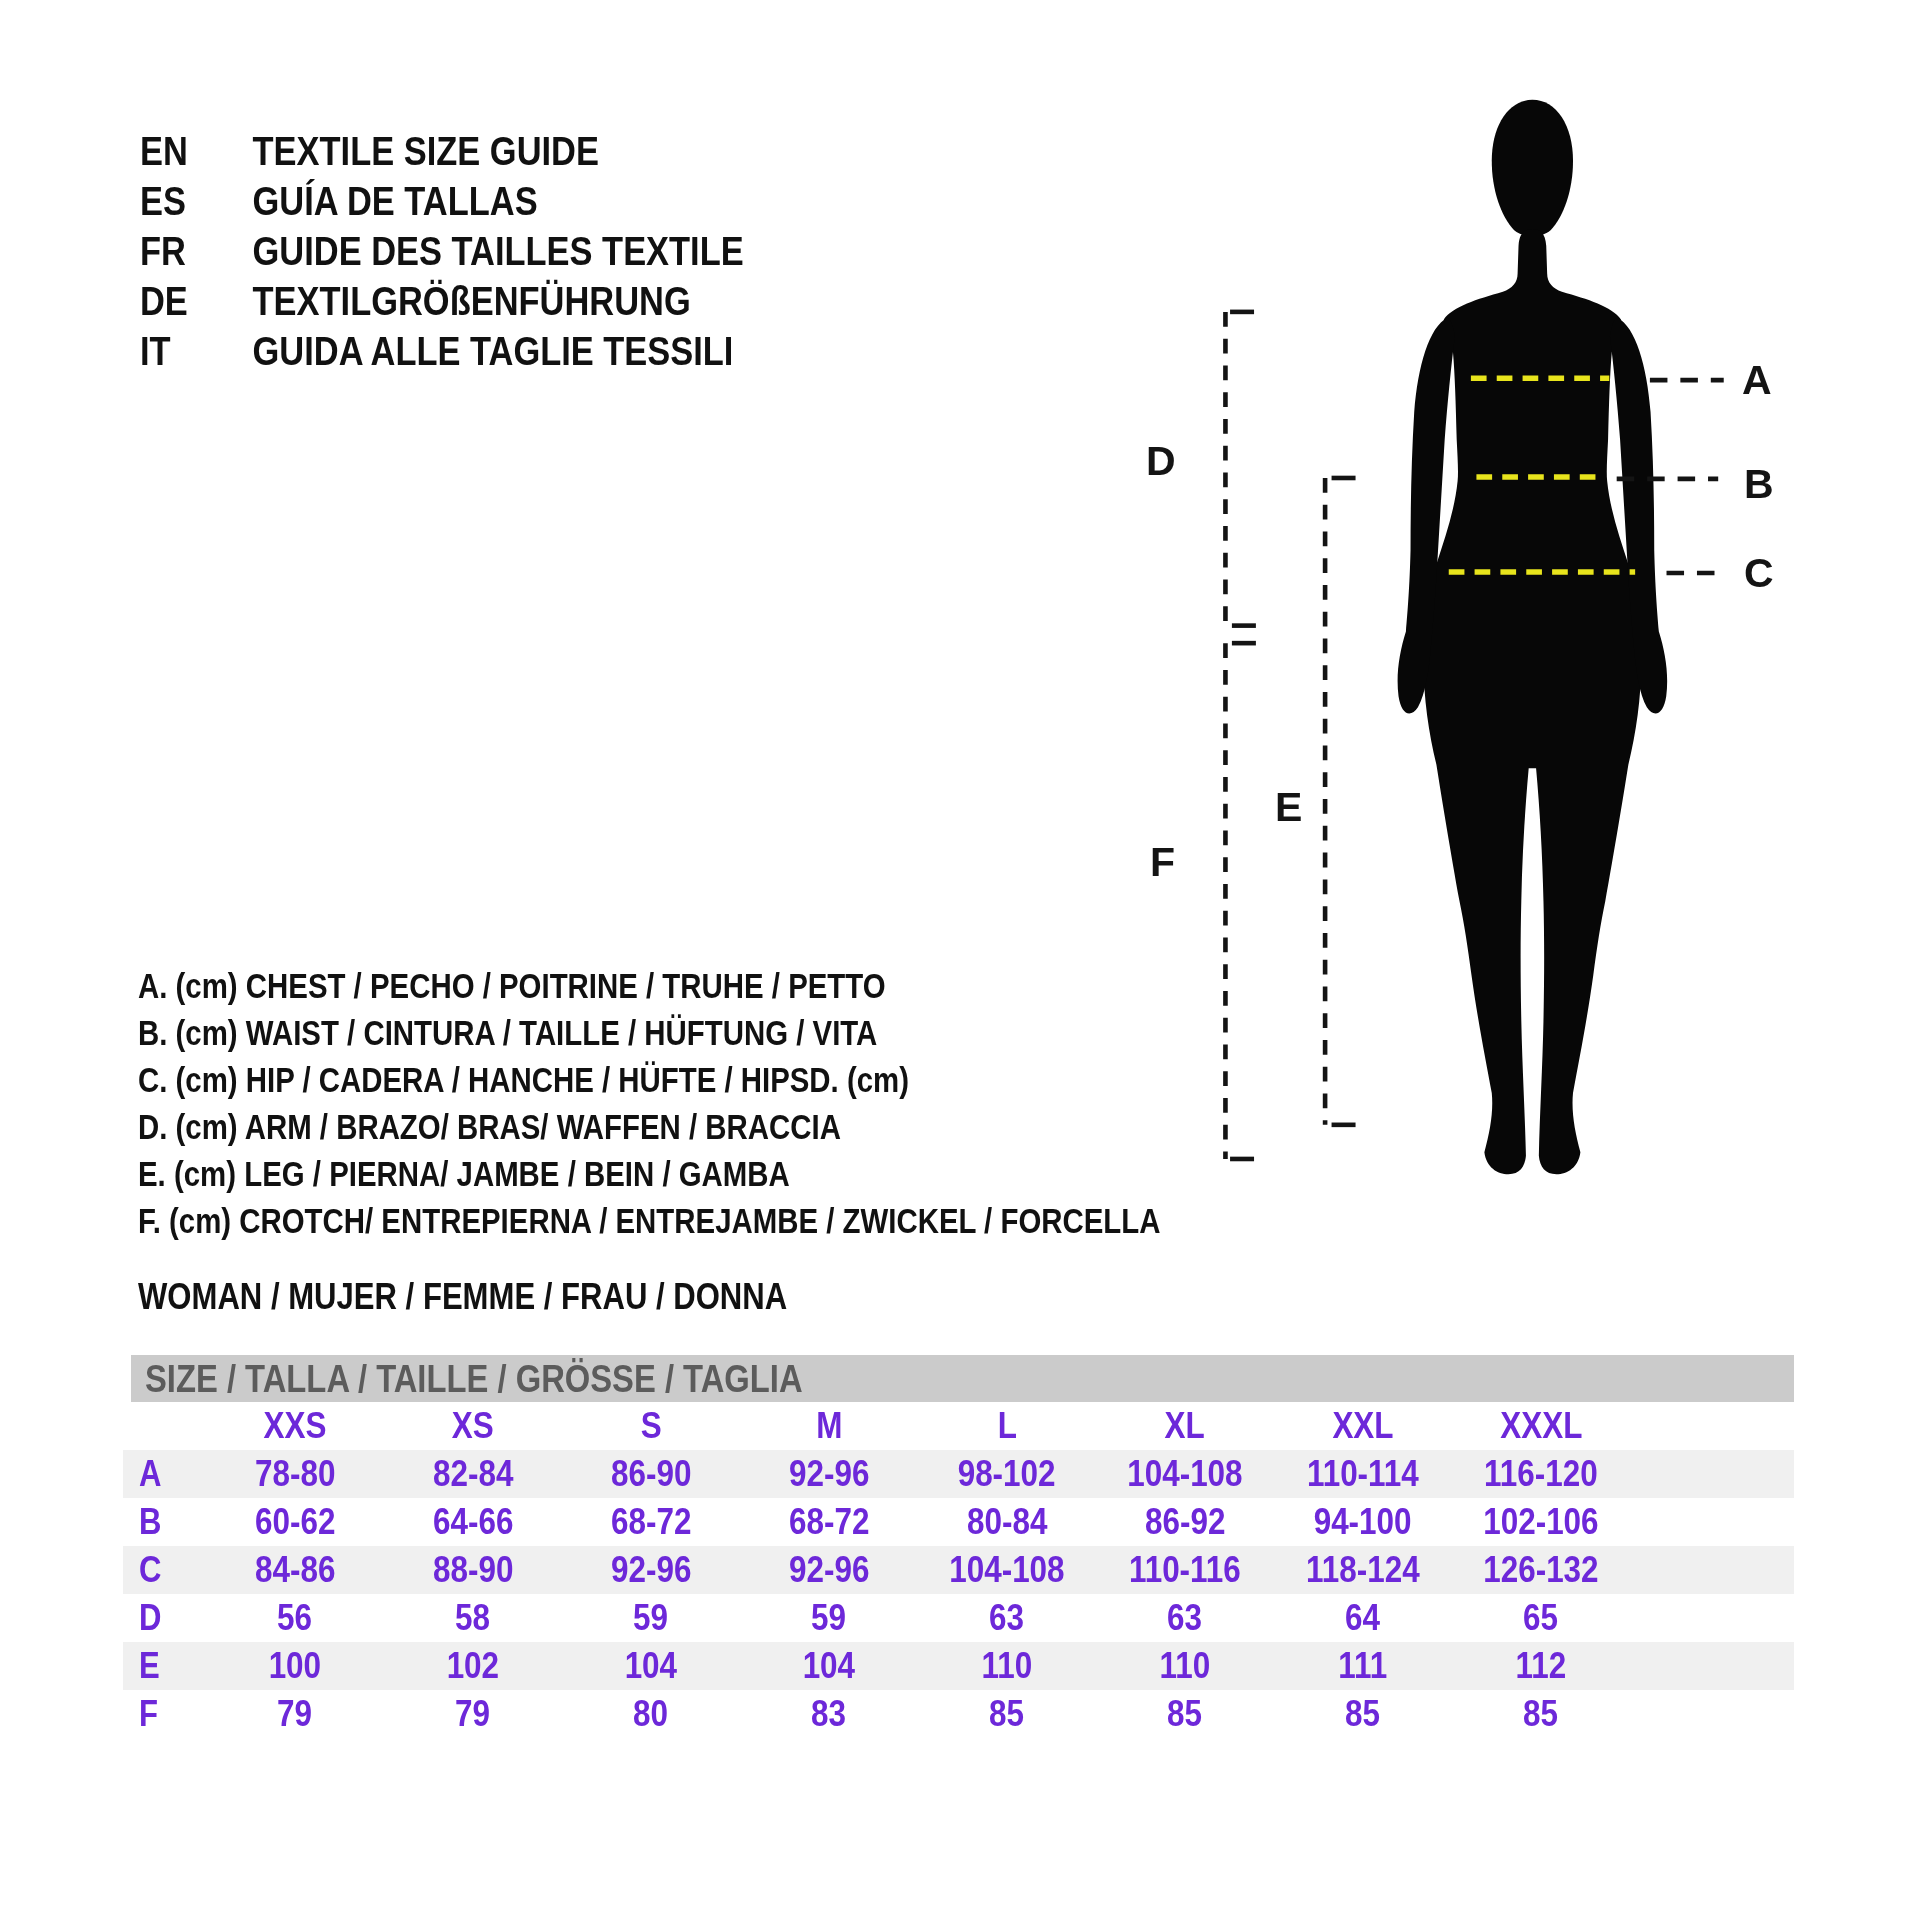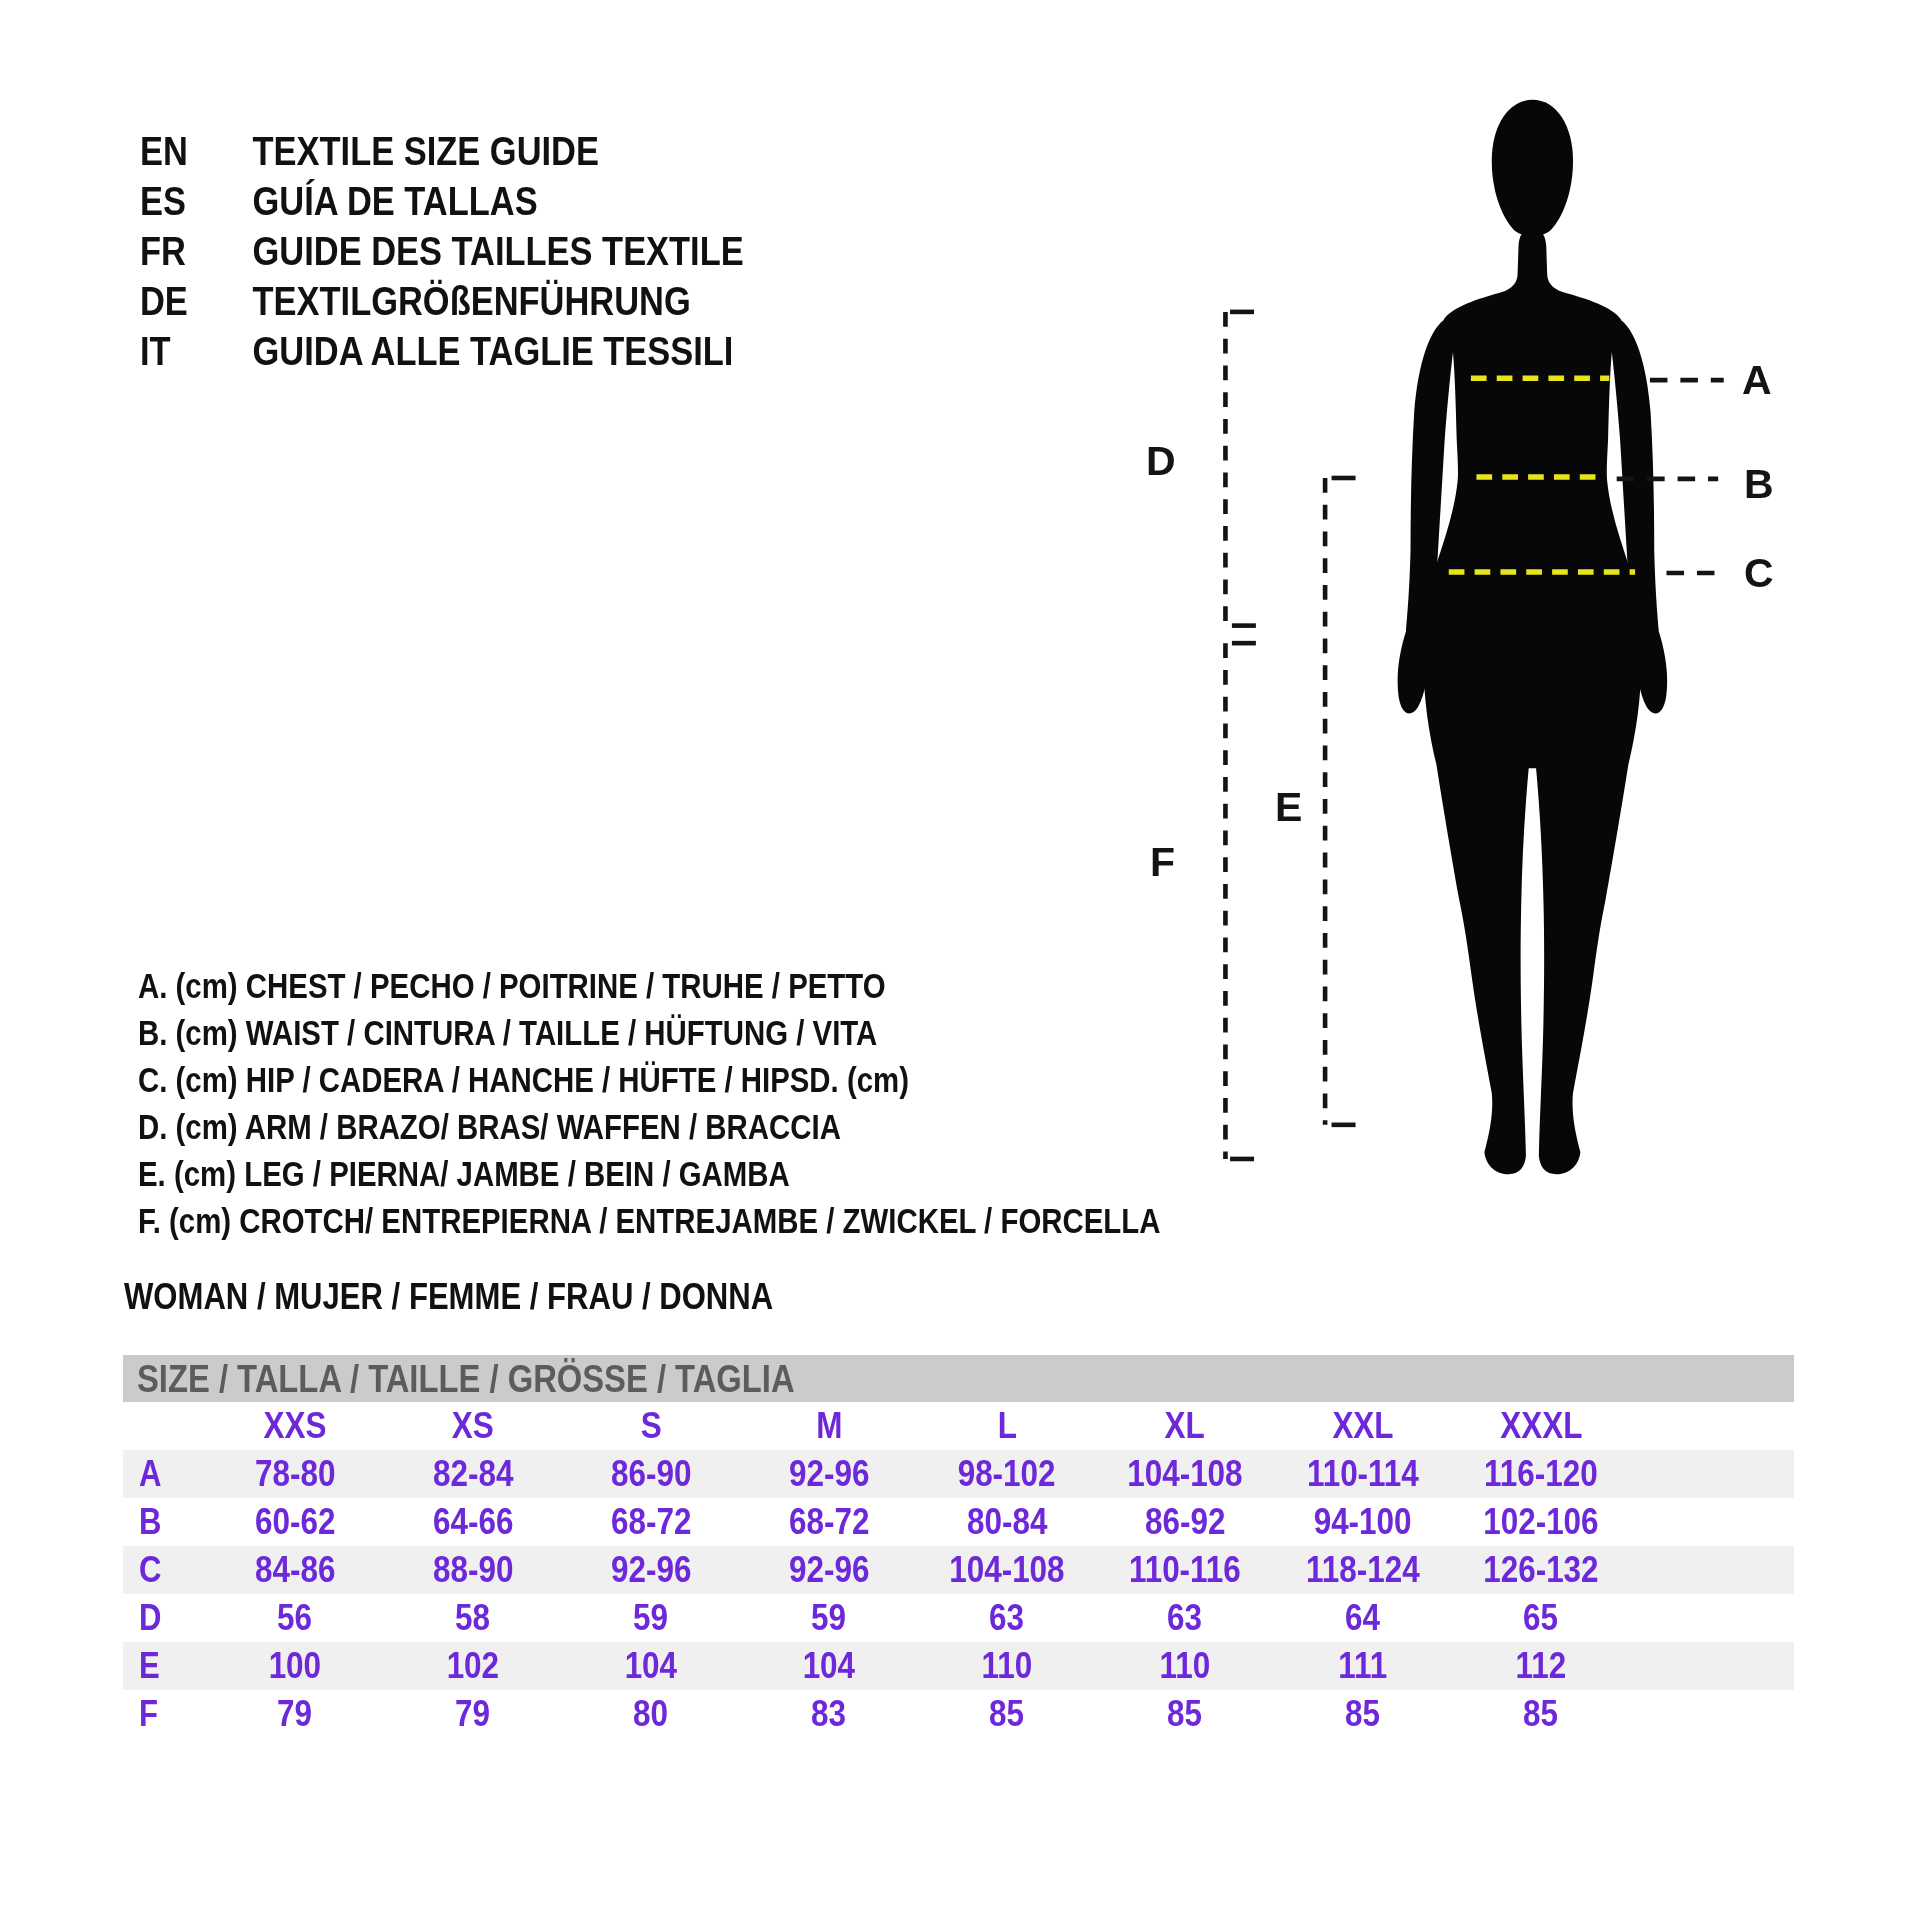--- a/index.html
+++ b/index.html
@@ -15,26 +15,26 @@
   .lang-block{position:absolute;left:140px;top:126px;}
   .lang-row{display:flex;height:50px;align-items:center;font-size:41px;font-weight:bold;letter-spacing:0;}
   .lang-code{width:134px;flex:0 0 134px;}
   .lang-label{white-space:nowrap;}
 
   
   .legend-block{position:absolute;left:138px;top:962px;}
   .legend-line{height:47px;line-height:47px;font-size:35px;font-weight:bold;white-space:nowrap;}
 
   
-  .gender-line{position:absolute;left:124px;top:1273px;height:48px;line-height:48px;font-size:37px;font-weight:bold;}
+  .gender-line{position:absolute;left:138px;top:1273px;height:48px;line-height:48px;font-size:37px;font-weight:bold;}
 
   
   .size-table{position:absolute;left:123px;top:1355px;width:1671px;font-weight:bold;}
   .table-title{height:47px;background:#cbcbcb;display:flex;align-items:center;padding-left:14px;
-               font-size:39px;color:#5c5c5c;}
+               font-size:39px;color:#5c5c5c;margin-left:8px;}
   .t-row{display:grid;grid-template-columns:83px repeat(8,178px) 1fr;height:48px;align-items:center;
          font-size:37px;color:#6d28d9;}
   .t-row.stripe{background:#f0f0f0;}
   .t-cell{text-align:center;}
   .t-label{text-align:left;padding-left:15.7px;}
 
   
   .figure-svg{position:absolute;left:1403px;top:98px;width:268px;height:1080px;overflow:visible;}
   .overlay-svg{position:absolute;left:0;top:0;width:1924px;height:1923px;pointer-events:none;}
 

